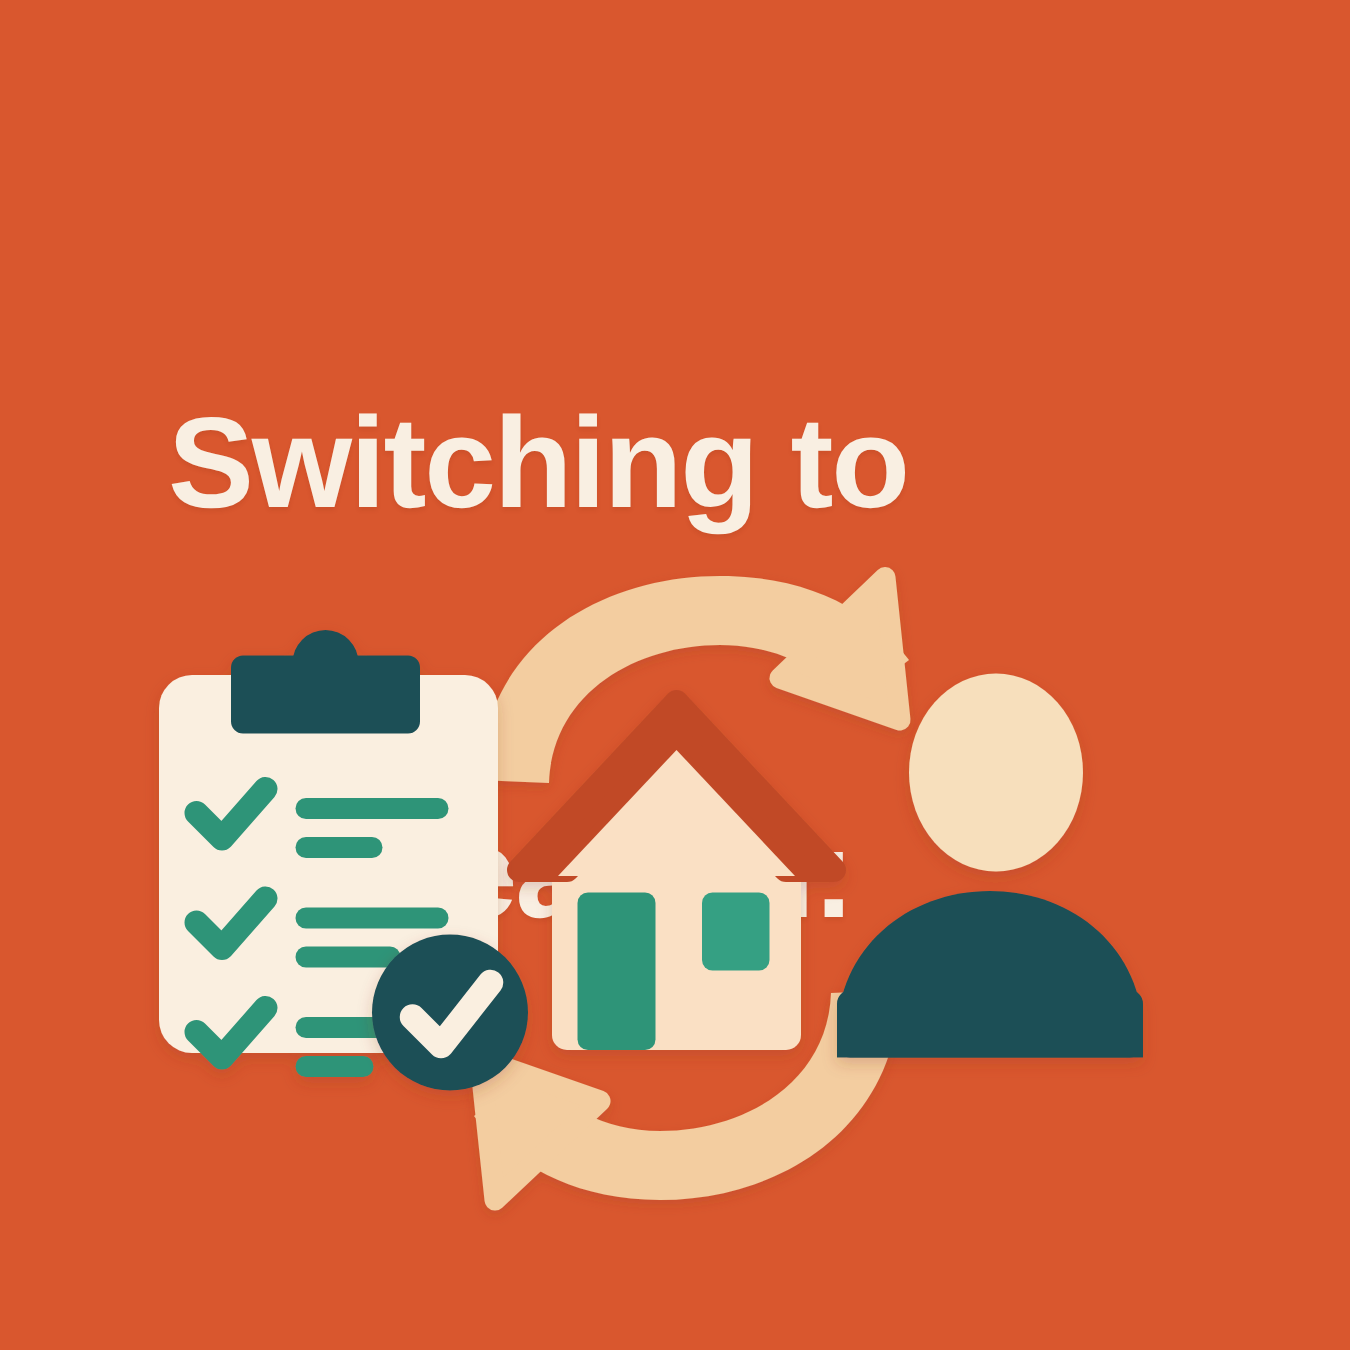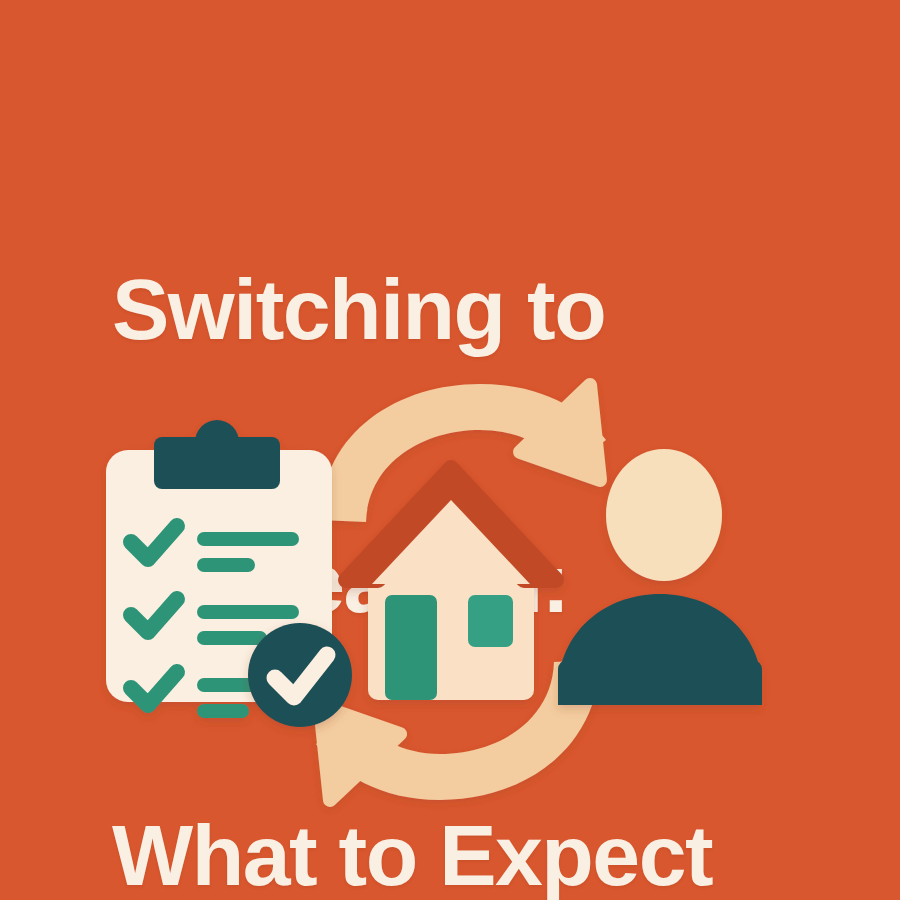--- a/index.html
+++ b/index.html
@@ -51,21 +51,20 @@
 </head>
 <body>
 
 <div id="poster">
 
   <div id="poster-bg"></div>
 
   <h1 id="headline">
     <span class="headline-line">Switching to</span>
     <span class="headline-line">Recreation:</span>
-    <span class="headline-line">What to Expect</span>
   </h1>
 
   <svg id="illustration" viewBox="0 0 900 900" xmlns="http://www.w3.org/2000/svg">
 
     <defs>
       <filter id="softshadow" x="-25%" y="-25%" width="150%" height="150%">
         <feDropShadow dx="0" dy="4" stdDeviation="5" flood-color="#8A3A1C" flood-opacity="0.22"></feDropShadow>
       </filter>
       <filter id="softshadow2" x="-25%" y="-25%" width="150%" height="150%">
         <feDropShadow dx="0" dy="3" stdDeviation="4" flood-color="#8A3A1C" flood-opacity="0.20"></feDropShadow>

